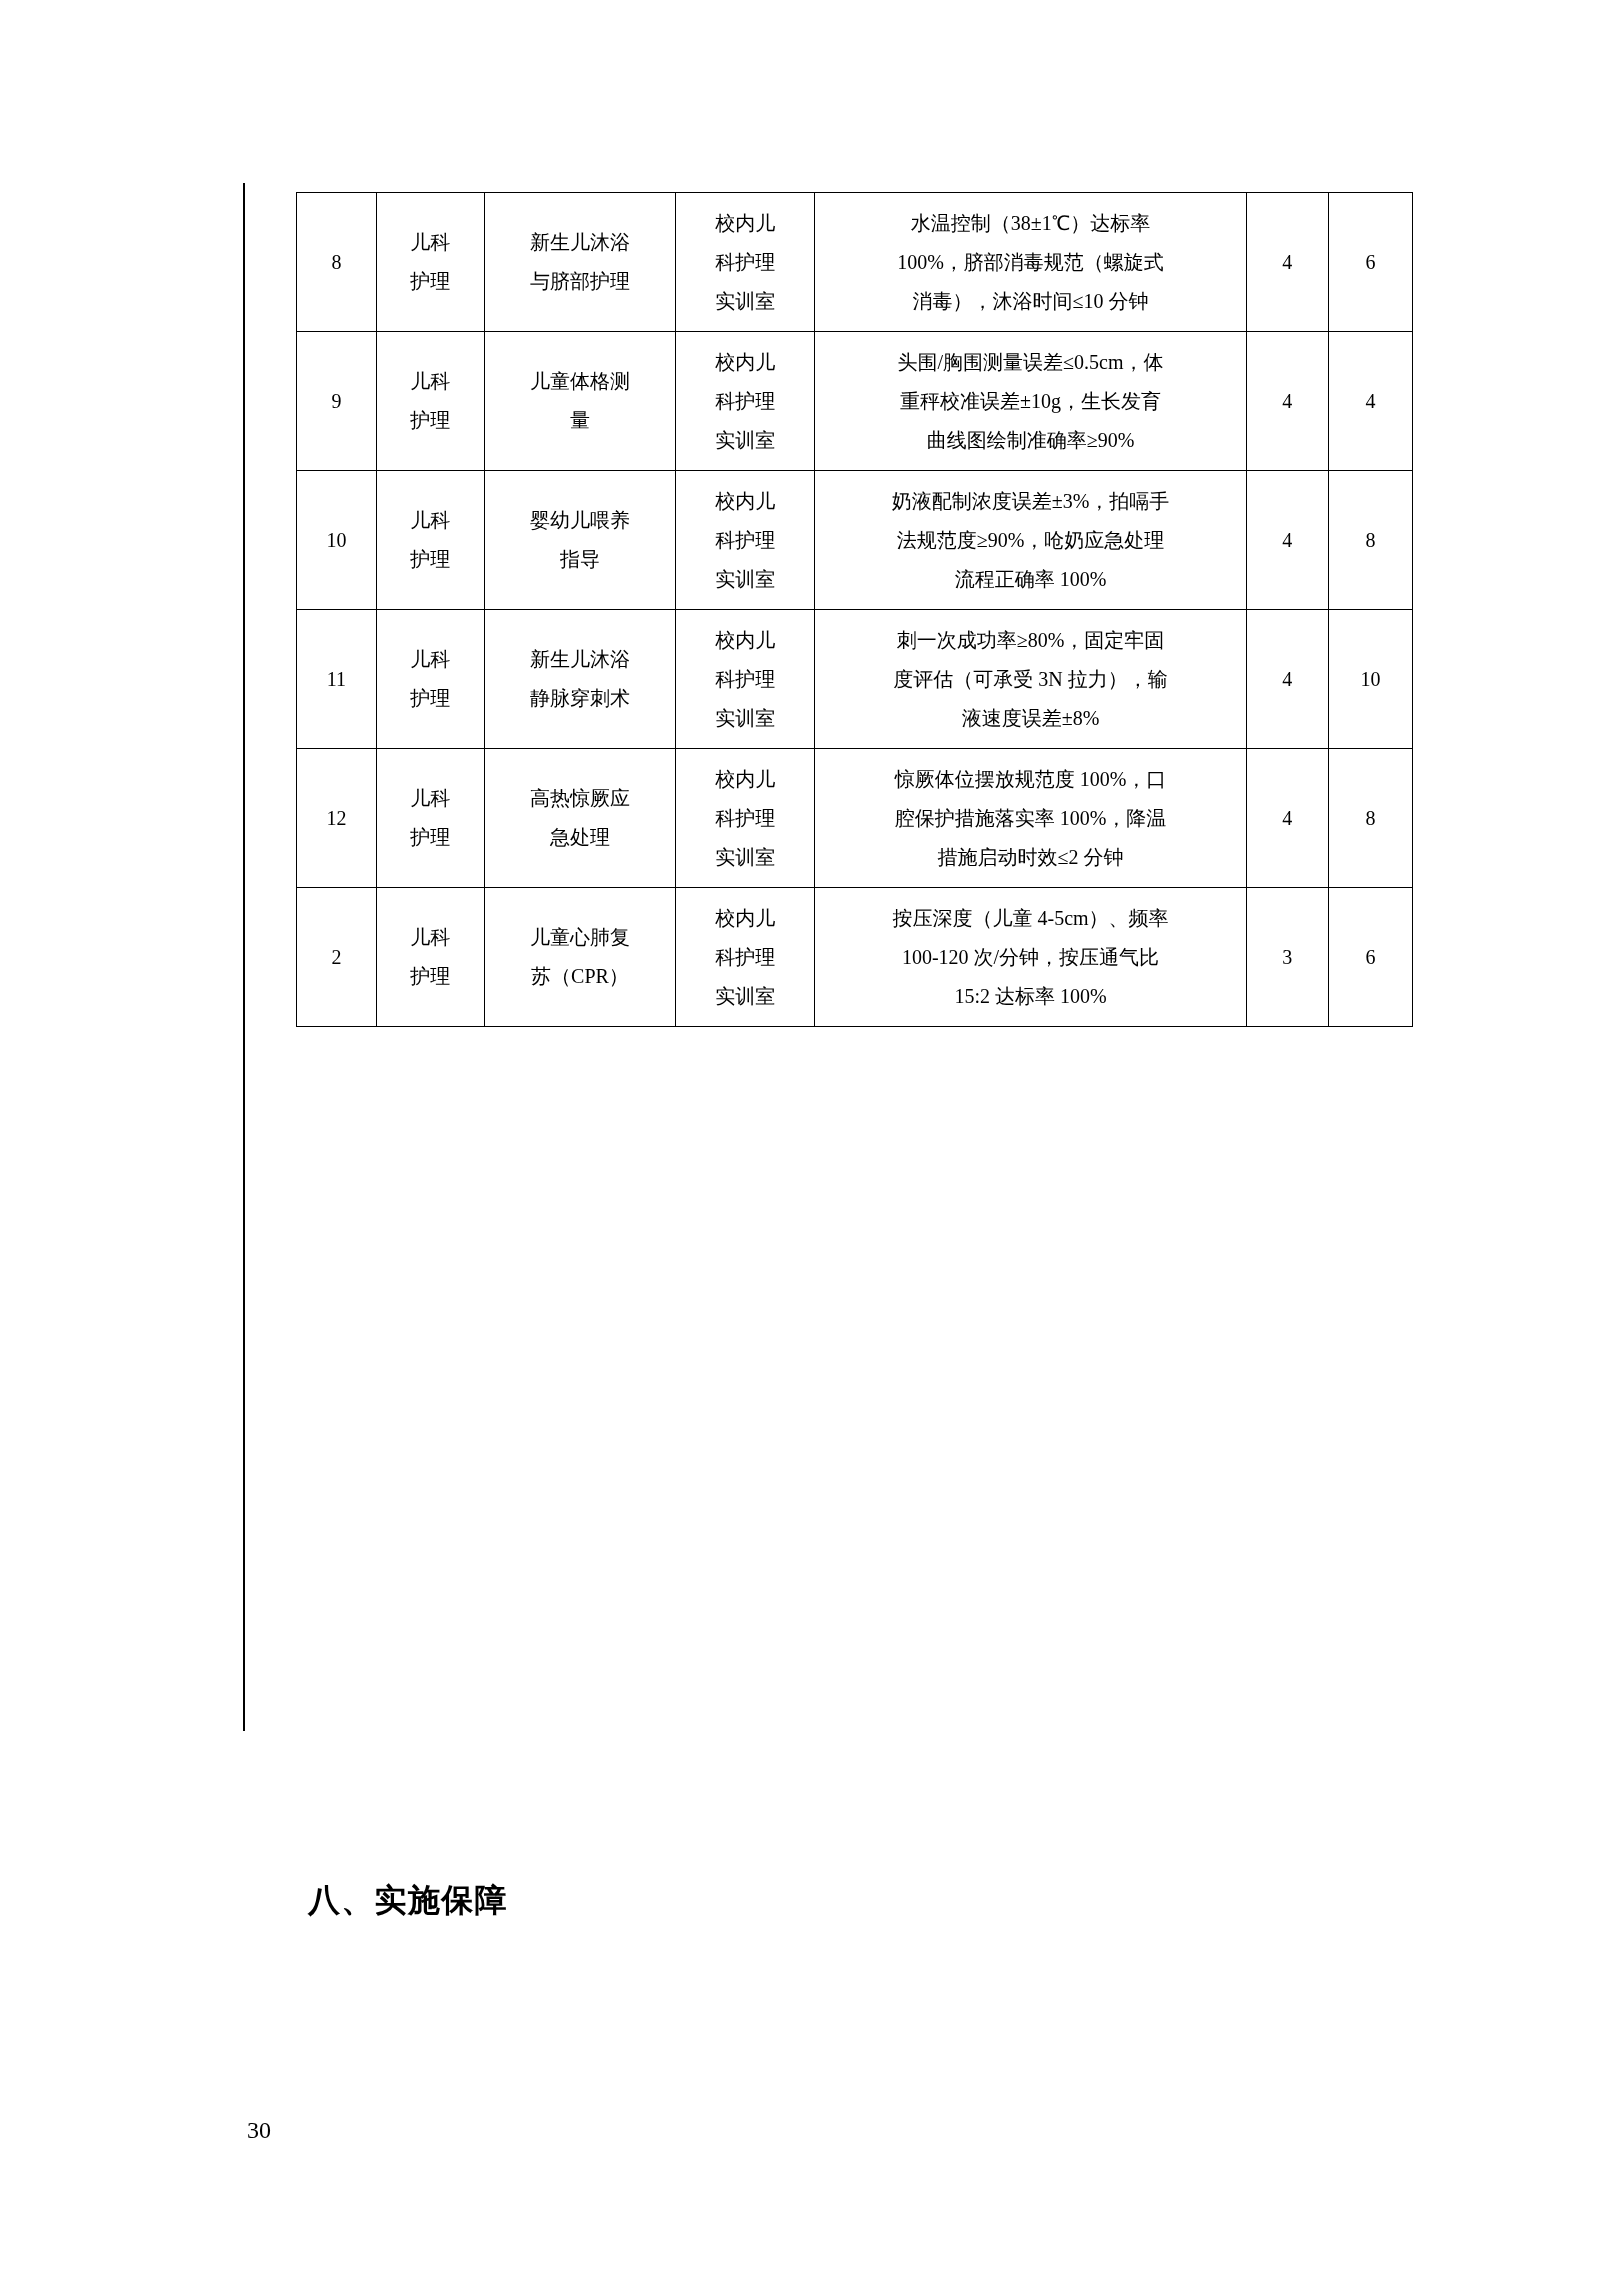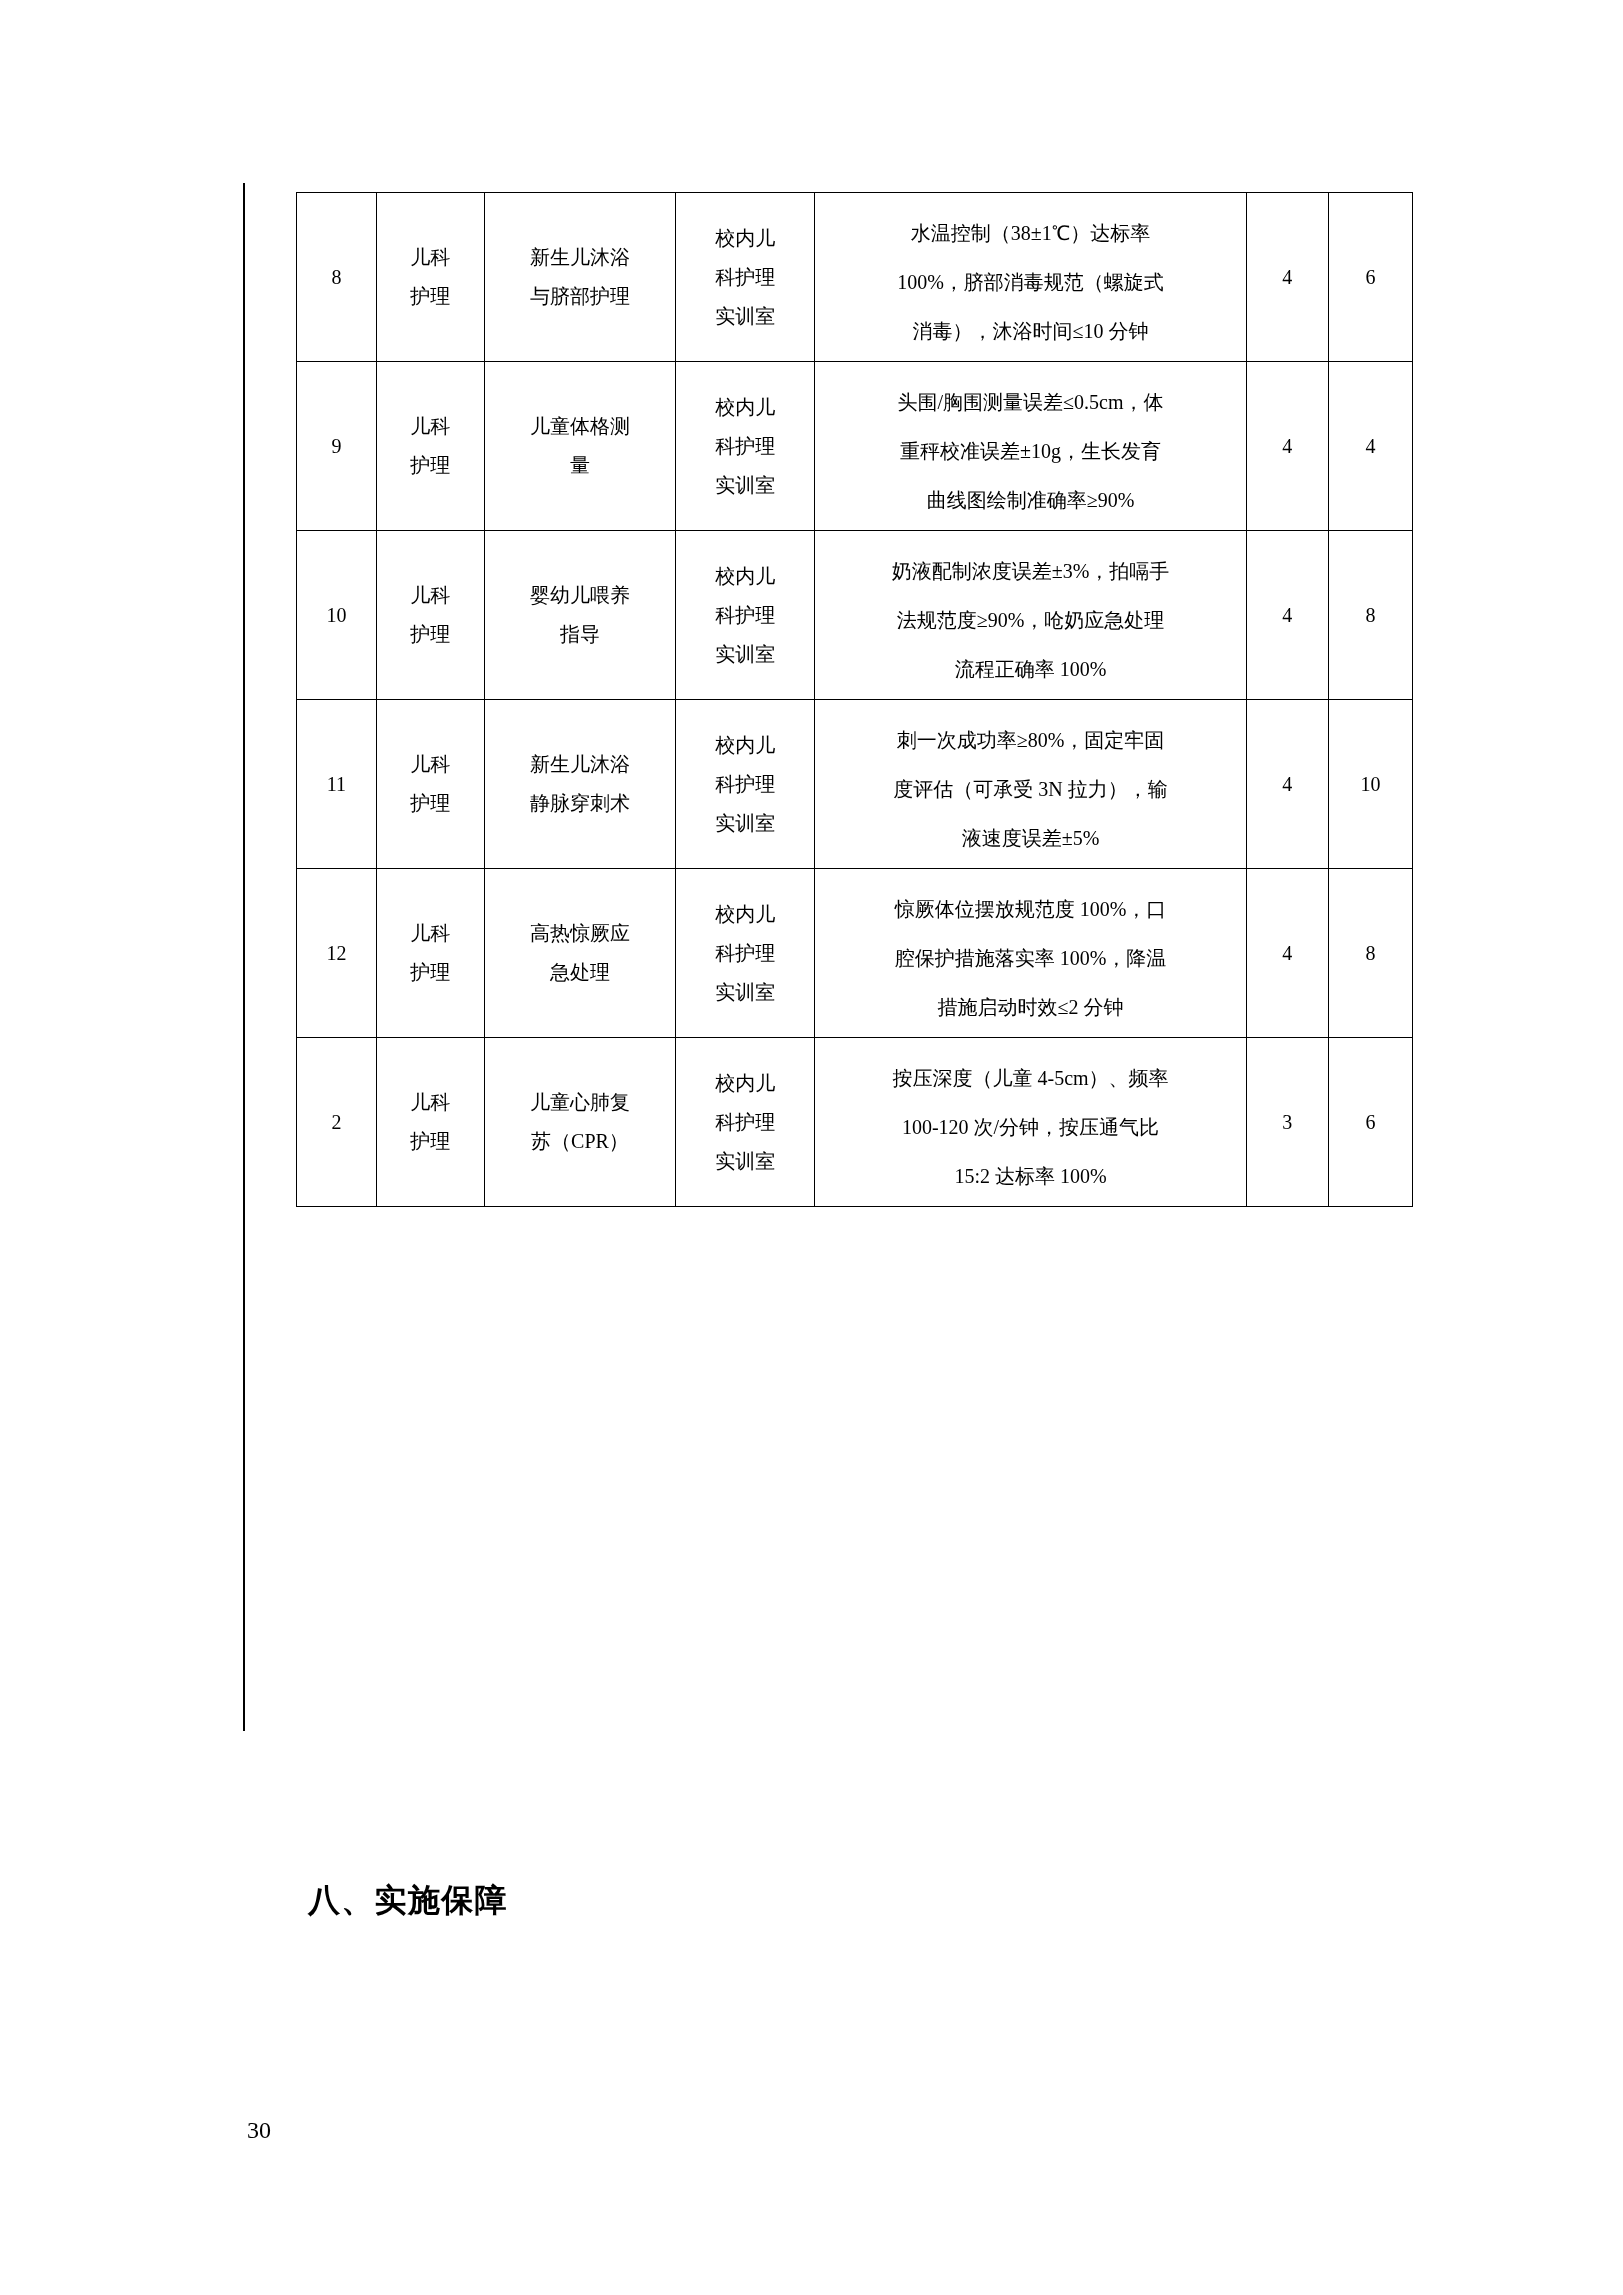--- a/index.html
+++ b/index.html
@@ -56,21 +56,20 @@
   .c-std   { width: 423px; }
   .c-a     { width: 73px; }
   .c-b     { width: 76px; }
 
   .cell-lines span {
     display: block;
   }
   .std span {
     display: block;
     white-space: nowrap;
-    margin-top: 10px;
   }
   .heading {
     position: absolute;
     left: 308px;
     top: 1879px;
     font-family: "DejaVu Sans", sans-serif;
     font-weight: bold;
     font-size: 32px;
     letter-spacing: 1.3px;
   }
@@ -192,21 +191,21 @@
               <span>静脉穿刺术</span>
             </td>
             <td class="c-place cell-lines">
               <span>校内儿</span>
               <span>科护理</span>
               <span>实训室</span>
             </td>
             <td class="c-std std cell-lines">
               <span>刺一次成功率≥80%，固定牢固</span>
               <span>度评估（可承受 3N 拉力），输</span>
-              <span>液速度误差±5%</span>
+              <span>液速度误差±8%</span>
             </td>
             <td class="c-a cell-lines">
               <span>4</span>
             </td>
             <td class="c-b cell-lines">
               <span>10</span>
             </td>
           </tr>
           <tr>
             <td class="c-no cell-lines">

